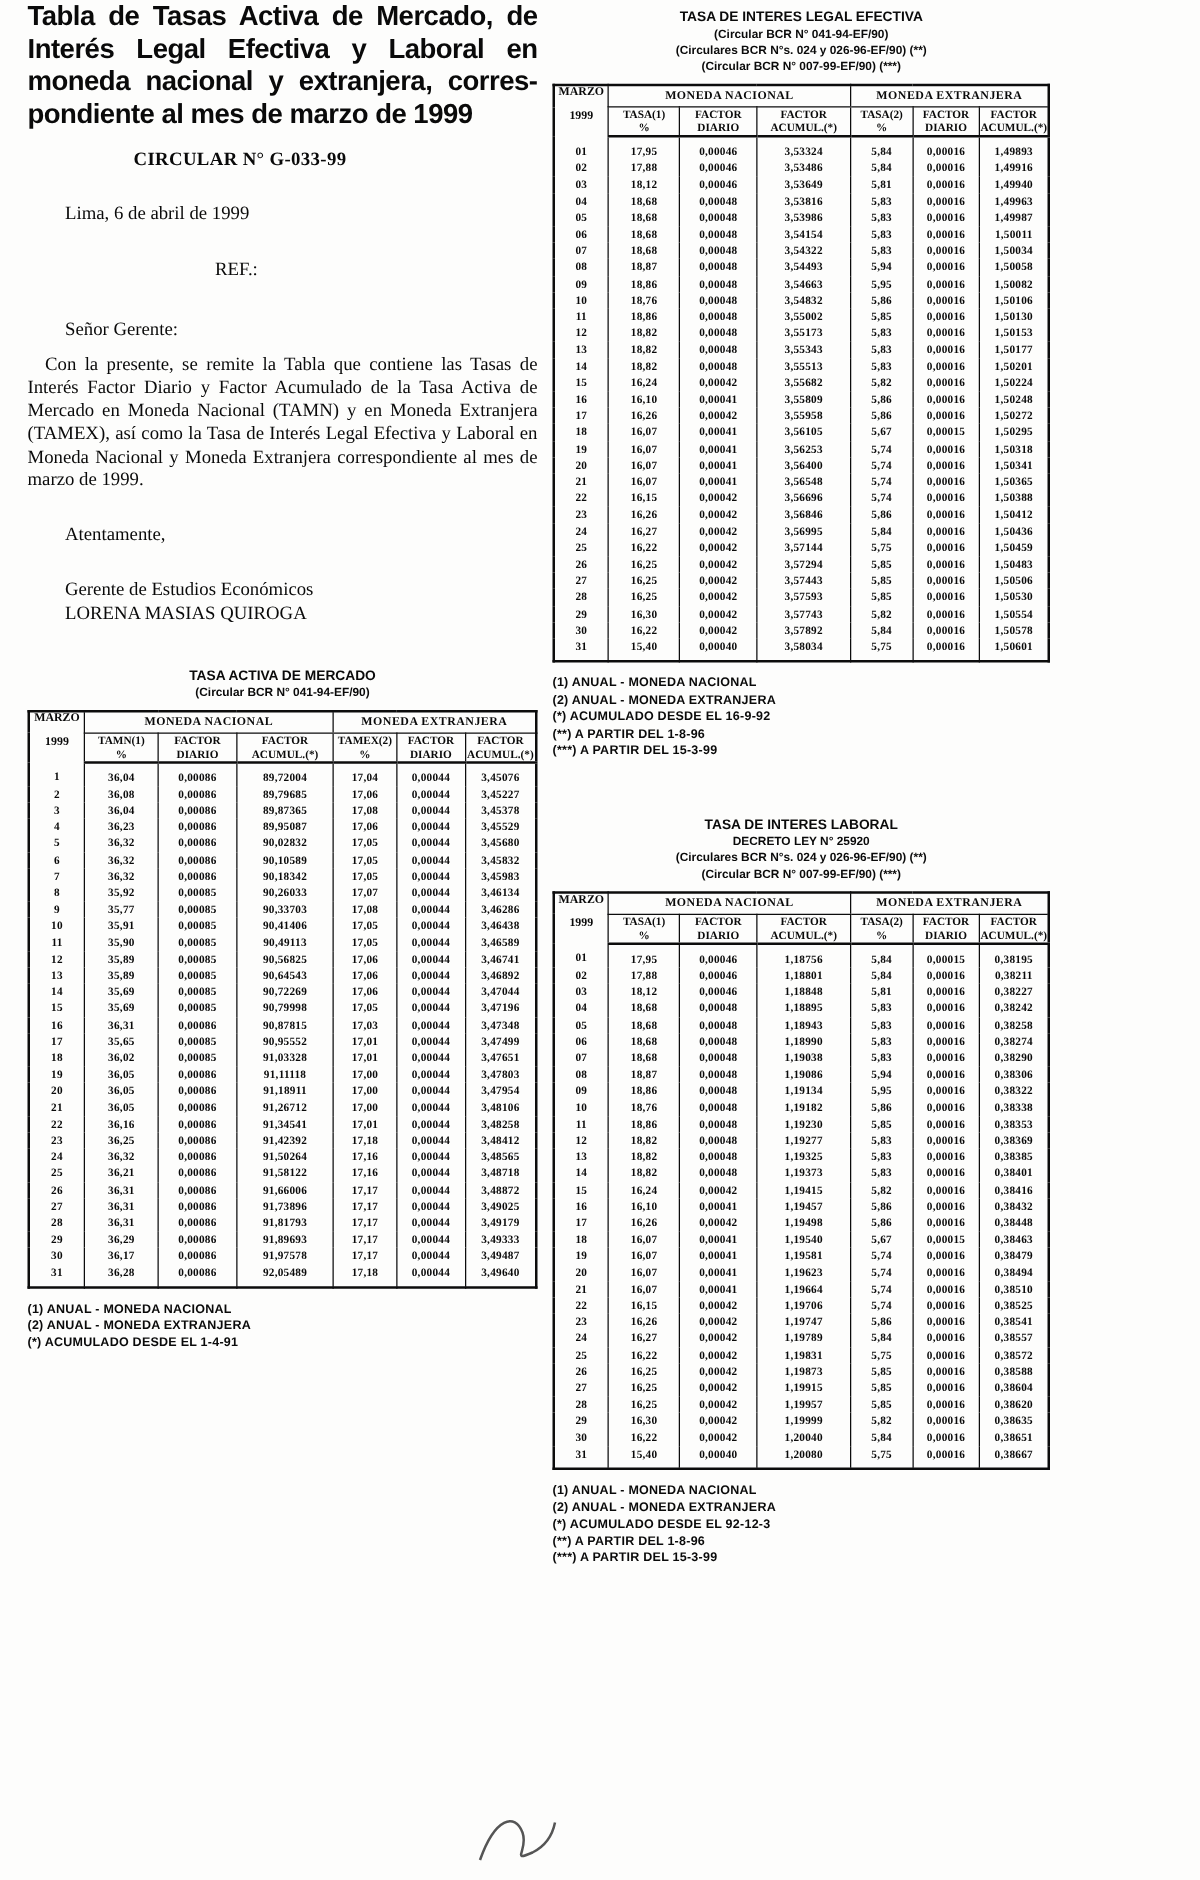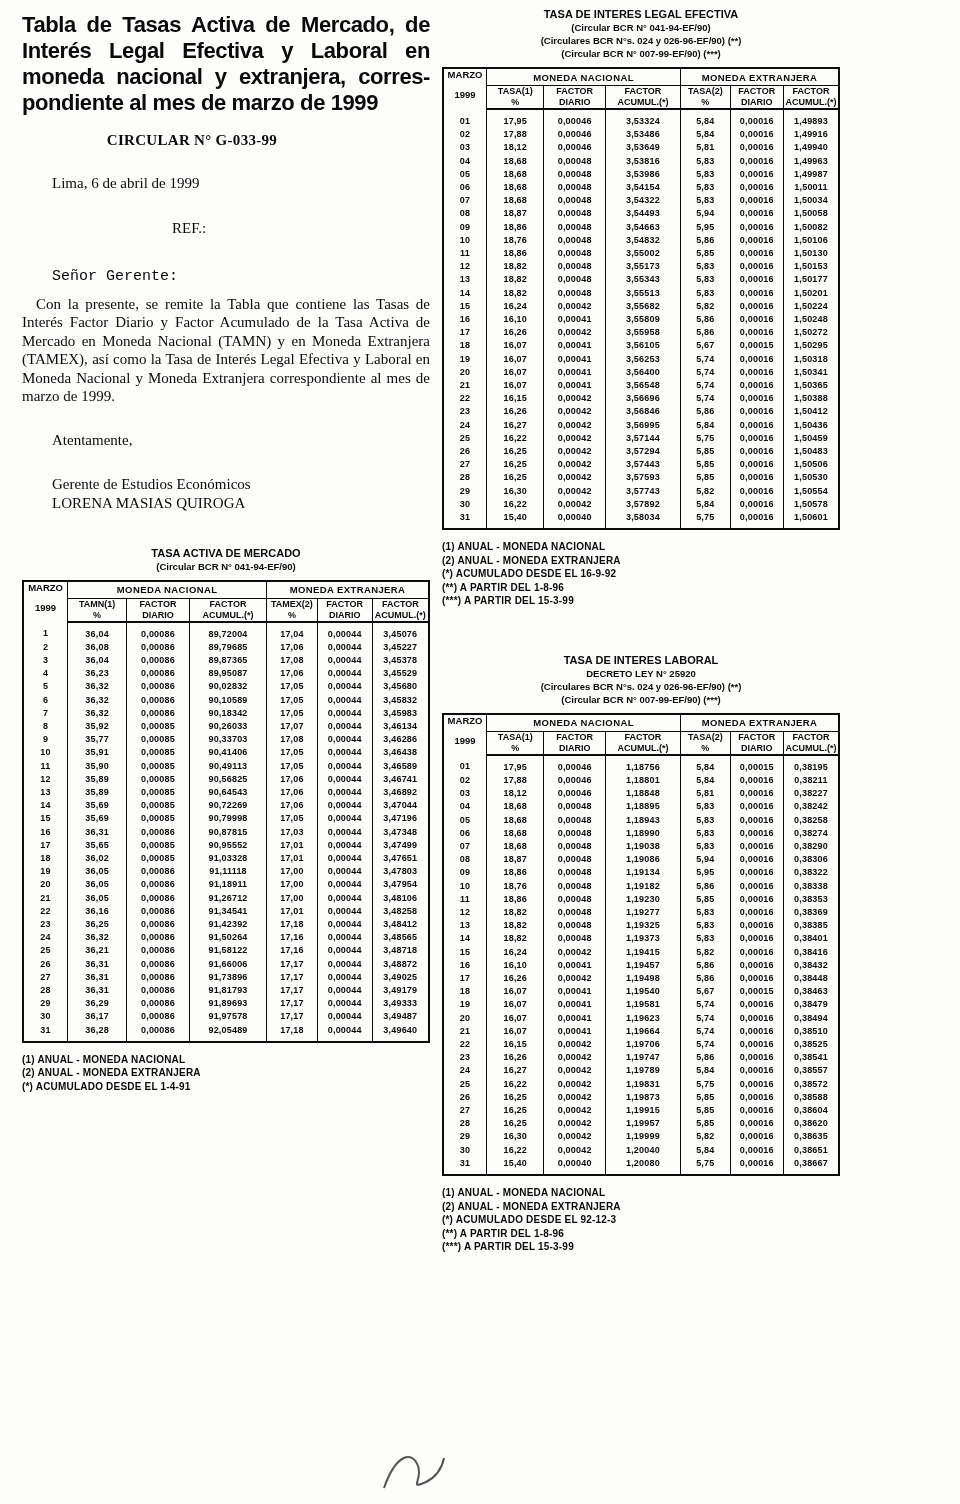--- a/index.html
+++ b/index.html
@@ -1,42 +1,42 @@
 <!DOCTYPE html>
 <html><head>
 <meta charset="utf-8">
 <style>
   html,body{margin:0;padding:0;background:#ffffff;}
   .page{position:relative;width:960px;height:1504px;background:#fdfdfc;color:#0a0a0a;overflow:hidden;
         font-family:"Liberation Serif",serif;}
-  .col-left{position:absolute;left:22px;top:12px;width:408px;}
+  .col-left{position:absolute;left:22px;top:0;width:408px;}
   .col-right{position:absolute;left:442px;top:8px;width:398px;}
 
   
   .doc-title{margin:0;font:bold 22px/26px "Liberation Sans",sans-serif;letter-spacing:-0.4px;}
   .doc-title div{text-align:justify;text-align-last:justify;}
   .doc-title div:last-child{text-align-last:left;}
   .circular{margin-top:16px;width:340px;text-align:center;font:bold 15px "Liberation Serif",serif;letter-spacing:0.3px;}
   .dateline{margin-top:26px;padding-left:30px;font-size:15px;}
   .ref{display:flex;margin-top:28px;padding-left:150px;font-size:15px;line-height:17.5px;}
   .ref-label{flex:0 0 46px;}
   .ref-text{width:212px;text-align:justify;}
-  .salutation{margin-top:30px;padding-left:30px;font-size:15px;font-family:Liberation Mono, monospace;}
+  .salutation{margin-top:30px;padding-left:30px;font-size:15px;}
   .body-par{margin:10px 0 0 0;font-size:15px;line-height:18.5px;text-align:justify;text-indent:14px;}
   .closing{margin-top:26px;padding-left:30px;font-size:15px;}
   .signer{margin-top:26px;padding-left:30px;font-size:15px;line-height:19px;}
 
   
   .tbl-block{margin-top:34px;}
   .col-right .tbl-block{margin-top:0;}
   .col-right .tbl-block.laboral{margin-top:46px;}
   .tbl-title{font:bold 9.5px/13px "Liberation Sans",sans-serif;text-align:center;margin-bottom:7px;}
   .tbl-title div:first-child{font-size:11px;}
   table.rates{width:100%;border-collapse:collapse;table-layout:fixed;border:2.5px solid #0c0c0c;
-              font-family:Liberation Sans, sans-serif;}
+              font-family:Liberation Serif, serif;}
   table.rates th,table.rates td{border-left:1.5px solid #0c0c0c;text-align:center;padding:0;}
   th.grp{border-bottom:1.5px solid #0c0c0c;font-size:9.5px;font-weight:bold;height:16px;letter-spacing:0.4px;}
   th.colh{border-bottom:2px solid #0c0c0c;font-size:9px;line-height:11px;font-weight:bold;padding:2px 0 3px 0;}
   th.corner{font-size:9.5px;font-weight:bold;vertical-align:top;padding-top:2px;}
   th.corner div:last-child{margin-top:9px;}
   tbody td{font-size:9px;line-height:13.2px;font-weight:bold;letter-spacing:0.2px;}
   tbody tr:first-child td{padding-top:5px;}
   tbody tr:last-child td{padding-bottom:4px;text-align:center;}
   .notes{margin-top:10px;font:bold 10px/13.5px "Liberation Sans",sans-serif;letter-spacing:0.2px;}
   .artifact{position:absolute;left:378px;top:1444px;}

